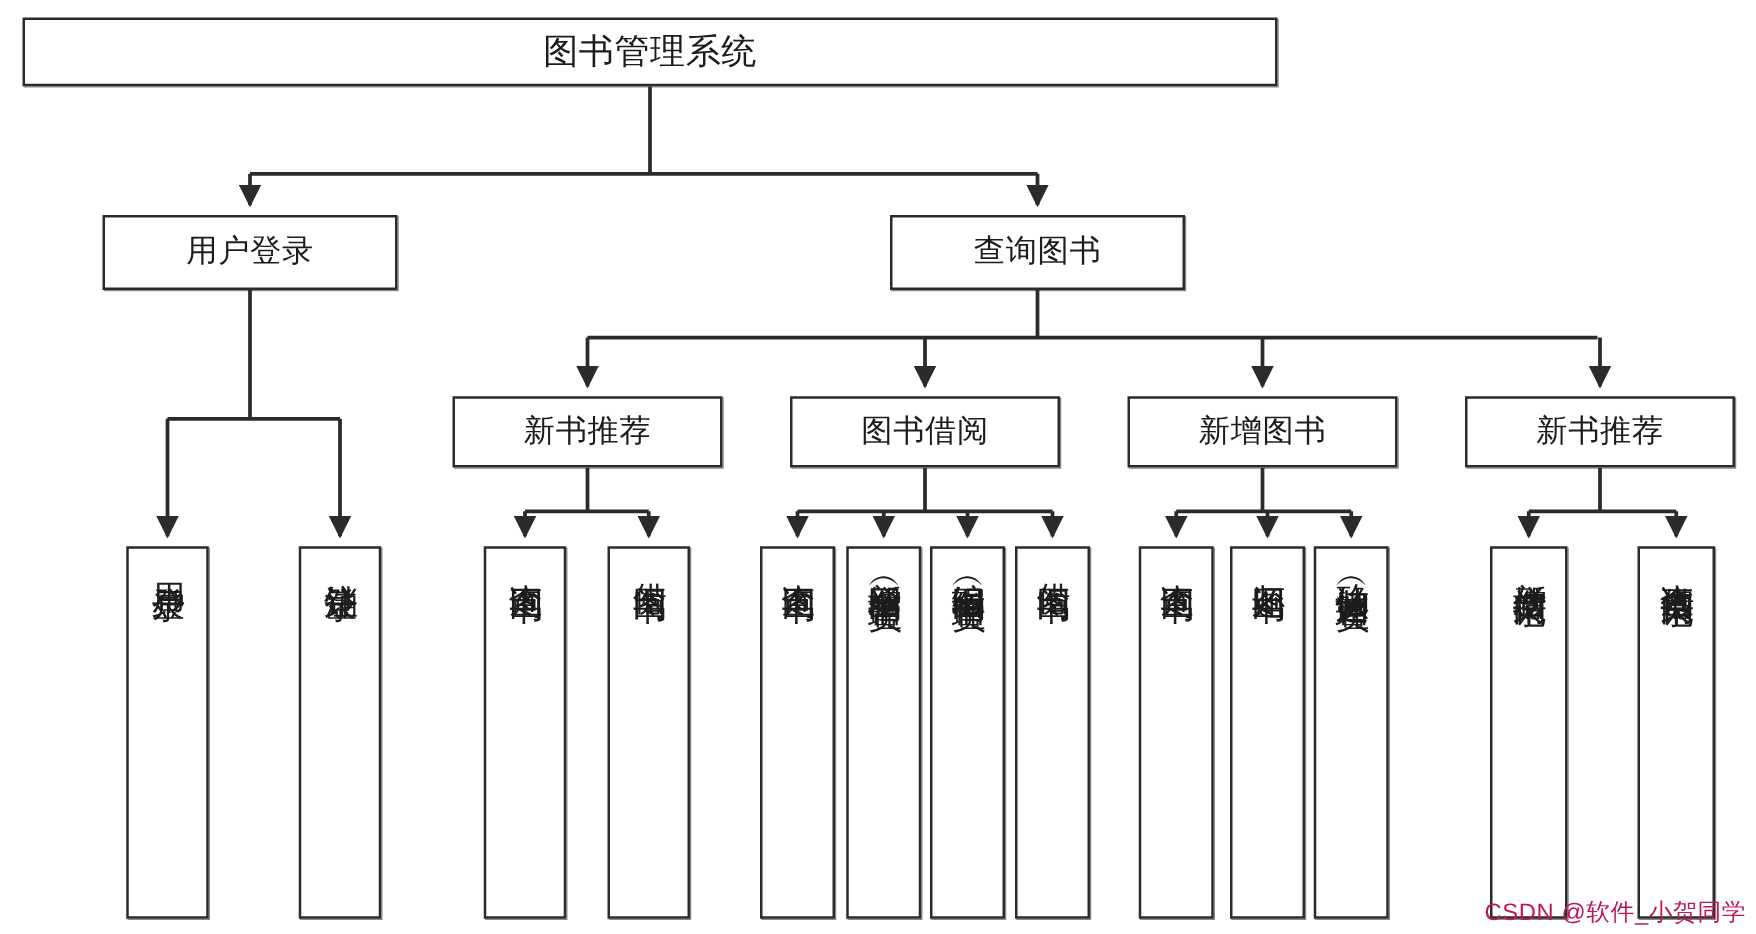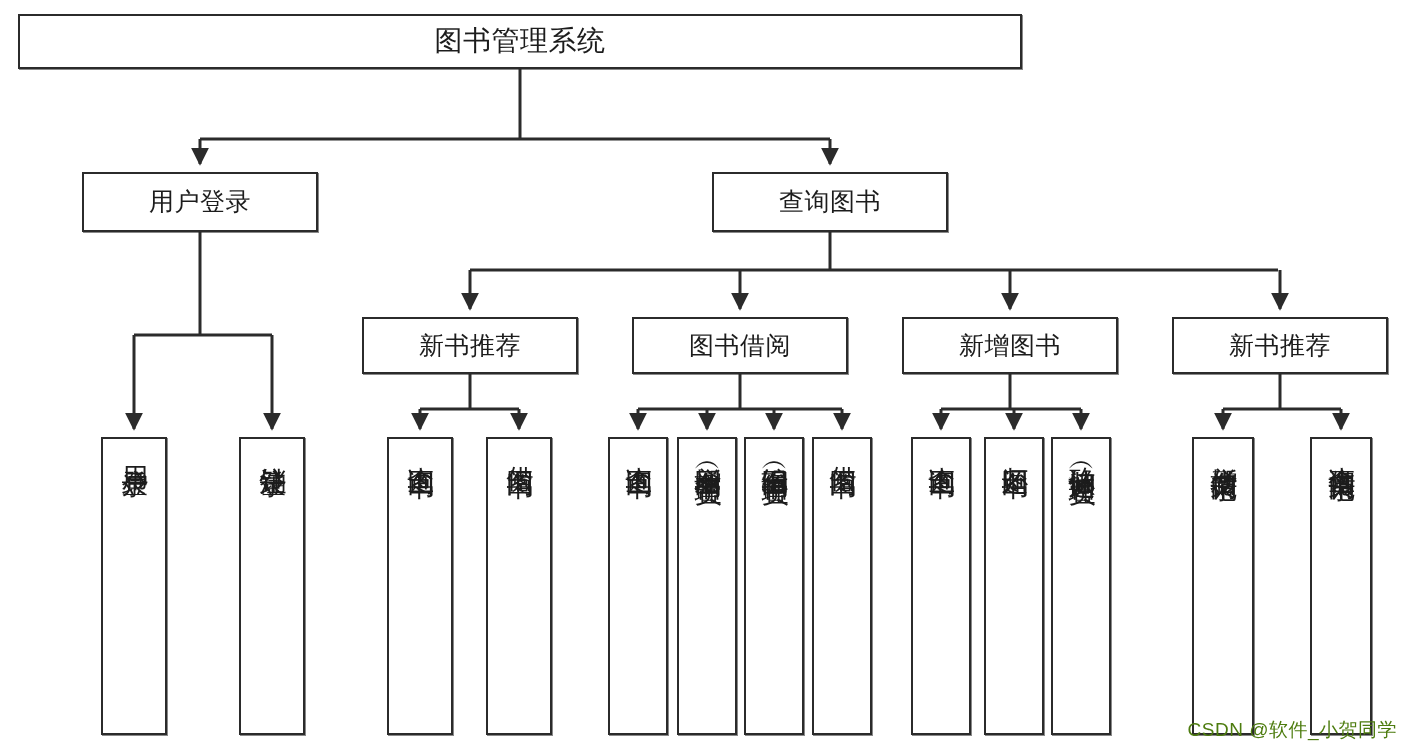--- a/index.html
+++ b/index.html
@@ -60,21 +60,21 @@
     font-size: 27px;
     line-height: 1.18;
     letter-spacing: 2px;
     max-height: 100%;
   }
   #watermark {
     position: absolute;
     right: 8px;
     bottom: 4px;
     font-size: 19px;
-    color: #4d7c0f;
+    color: #be185d;
     letter-spacing: 0.5px;
     white-space: nowrap;
     user-select: none;
   }
 </style>
 </head>
 <body>
 
 <div id="diagram-root">
 

